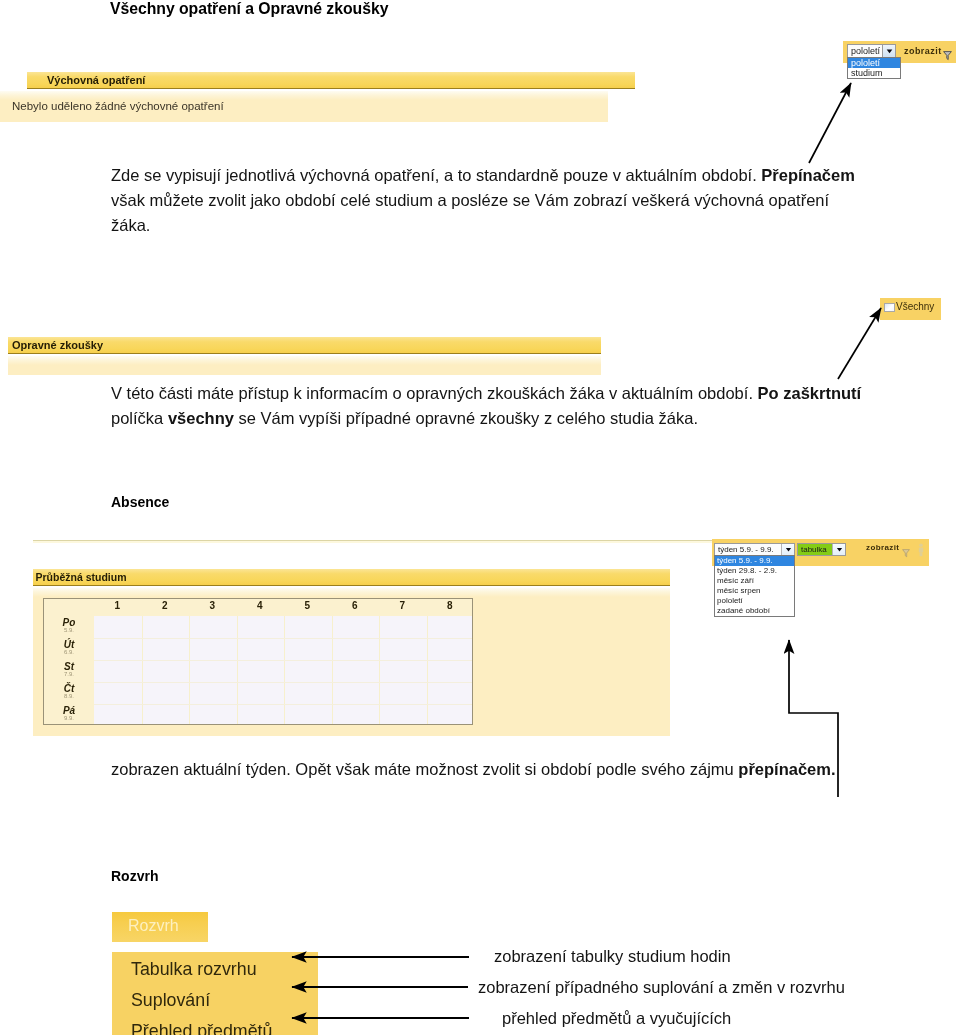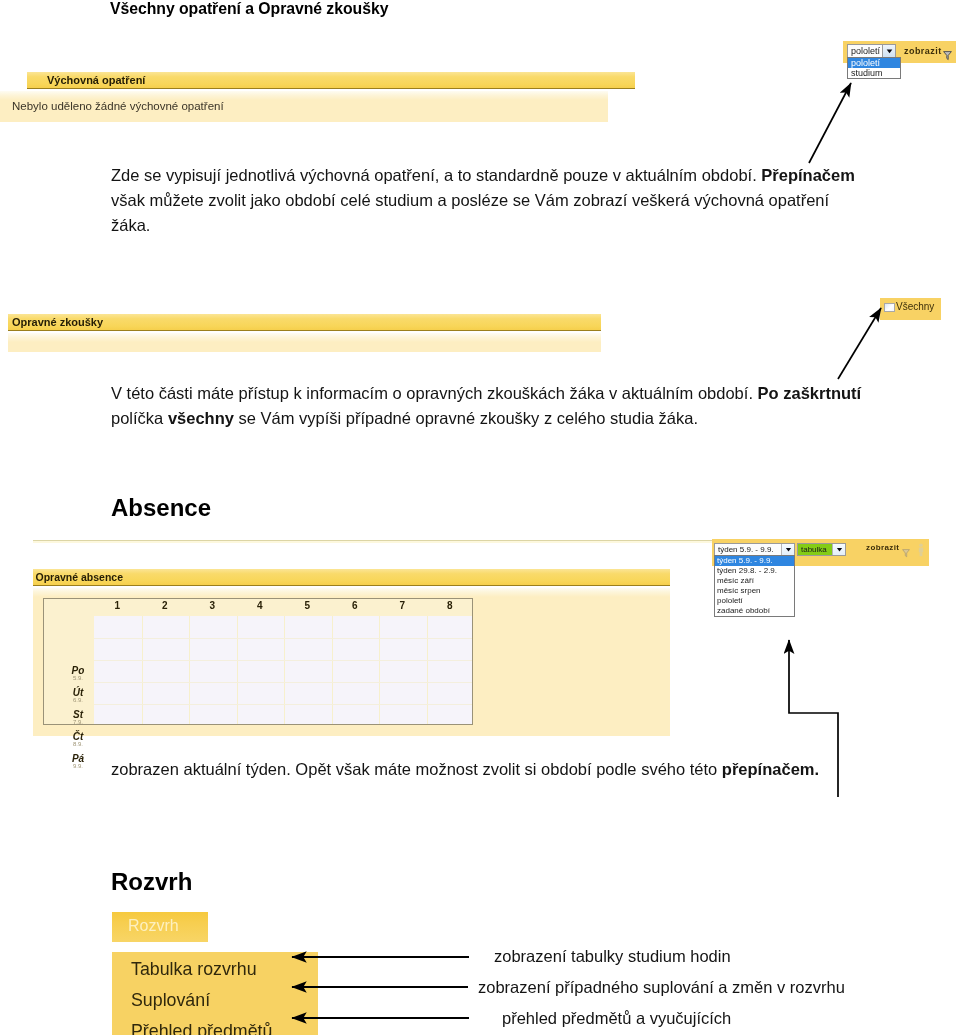--- a/index.html
+++ b/index.html
@@ -5,35 +5,35 @@
 <style>
   html,body{margin:0;padding:0;}
   body{width:960px;height:1035px;background:#ffffff;
        font-family:"Liberation Sans",sans-serif;overflow:hidden;position:relative;
        -webkit-font-smoothing:antialiased;}
   .page{position:absolute;left:0;top:0;width:960px;height:1035px;}
   .abs{position:absolute;}
 
   
   .doc-title{font-size:15.8px;font-weight:bold;color:#000;white-space:nowrap;letter-spacing:-0.05px;}
-  .h2{font-size:24px;font-weight:bold;color:#000;white-space:nowrap;}
+  .h2{font-size:14px;font-weight:bold;color:#000;white-space:nowrap;}
   .para{font-size:16.5px;color:#141414;line-height:25px;white-space:nowrap;}
   .para b{font-weight:bold;}
 
   
   .shot{position:absolute;}
   .panel-head{background:linear-gradient(to bottom,#fbe595 0%,#f9da6a 30%,#f8d659 75%,#f6cf4c 100%);
               border-bottom:1.5px solid #9b7f1d;
               font:bold 11px "Liberation Sans",sans-serif;color:#241d05;}
   .panel-body{background:linear-gradient(to bottom,#fefcf3 0px,#fdf5da 4px,#fdeec2 9px,#fdeec2 100%);}
 
   
   .colh{position:absolute;top:1px;width:14px;text-align:center;
         font:bold 10px "Liberation Sans",sans-serif;color:#2a2208;}
-  .rowlbl{position:absolute;left:9px;width:50px;height:22px;text-align:center;margin-top:48px;}
+  .rowlbl{position:absolute;left:0;width:50px;height:22px;text-align:center;}
   .rowlbl .d{position:absolute;left:0;top:1px;width:50px;text-align:center;
              font:bold italic 10px "Liberation Sans",sans-serif;color:#2a2208;}
   .rowlbl .dt{position:absolute;left:0;top:11px;width:50px;text-align:center;
               font:6px "Liberation Sans",sans-serif;color:#9f9576;}
   .gv{position:absolute;top:0;width:1px;height:108px;background:#f7f0cd;}
   .gh{position:absolute;left:0;width:378px;height:1px;background:#f4efdd;}
   .opt{height:10px;line-height:10px;padding-left:2px;color:#1b1b1b;
        font:8px "Liberation Sans",sans-serif;white-space:nowrap;}
   .opt.sel{background:#2f86e0;color:#ffffff;}
 
@@ -78,37 +78,37 @@
     <div class="para"><span>V této části máte přístup k informacím o opravných zkouškách žáka v aktuálním období. </span><b>Po zaškrtnutí</b></div>
     <div class="para"><span>políčka </span><b>všechny</b><span> se Vám vypíši případné opravné zkoušky z celého studia žáka.</span></div>
   </div>
 
   <div class="abs" style="left:111px;top:163px;">
     <div class="para"><span>Zde se vypisují jednotlivá výchovná opatření, a to standardně pouze v aktuálním období. </span><b>Přepínačem</b></div>
     <div class="para"><span>však můžete zvolit jako období celé studium a posléze se Vám zobrazí veškerá výchovná opatření</span></div>
     <div class="para"><span>žáka.</span></div>
   </div>
 
-  <div class="shot" style="left:8px;top:314px;width:593px;height:52px;">
+  <div class="shot" style="left:8px;top:337px;width:593px;height:52px;">
     <div class="panel-head" style="position:absolute;left:0;top:0;width:593px;height:17px;line-height:17px;padding-left:4px;box-sizing:border-box;">Opravné zkoušky</div>
     <div class="panel-body" style="position:absolute;left:0;top:18.5px;width:593px;height:19px;"></div>
   </div>
 
   <div class="shot" style="left:880px;top:298px;width:61px;height:22px;background:#f8d264;">
     <span style="position:absolute;left:4px;top:4.5px;width:11px;height:9px;background:linear-gradient(135deg,#dde6f2 0%,#ffffff 55%,#f2f5fa 100%);border:1px solid #a8a8a8;box-sizing:border-box;display:block;"></span>
     <span style="position:absolute;left:16px;top:3px;font:10px 'Liberation Sans',sans-serif;color:#3d2f0a;white-space:nowrap;">Všechny</span>
   </div>
 
   <div class="abs h2" style="left:111px;top:494px;">Absence</div>
 
   <div class="shot" style="left:33px;top:540px;width:637px;height:196px;">
 
     <div style="position:absolute;left:0;top:0;width:680px;height:1px;background:#dcd5a6;"></div>
     <div style="position:absolute;left:0;top:1px;width:680px;height:2px;background:#fdf8de;"></div>
-    <div class="panel-head" style="position:absolute;left:0;top:29px;width:637px;height:17px;line-height:17px;padding-left:2.5px;font-size:10.5px;box-sizing:border-box;">Opravné absence</div>
+    <div class="panel-head" style="position:absolute;left:0;top:29px;width:637px;height:17px;line-height:17px;padding-left:2.5px;font-size:10.5px;box-sizing:border-box;">Průběžná studium</div>
     <div class="panel-body" style="position:absolute;left:0;top:47.5px;width:637px;height:148px;">
 
       <div style="position:absolute;left:10px;top:10.5px;width:430px;height:127px;border:1px solid #9a9278;background:#fbf1cf;box-sizing:border-box;">
         <div style="position:absolute;left:0;top:0;width:428px;height:17px;">
           <div class="colh" style="left:66.3px;">1</div>
           <div class="colh" style="left:113.8px;">2</div>
           <div class="colh" style="left:161.3px;">3</div>
           <div class="colh" style="left:208.8px;">4</div>
           <div class="colh" style="left:256.3px;">5</div>
           <div class="colh" style="left:303.8px;">6</div>
@@ -188,21 +188,21 @@
     <span style="position:absolute;left:206px;top:4px;">
       <svg width="6" height="14" viewBox="0 0 6 14">
           <circle cx="3" cy="2.2" r="1.8" fill="#e0cf95"></circle>
           <path d="M0.8 4.6 h4.4 v4.6 h-4.4 z" fill="#e0cf95"></path>
           <path d="M1.6 9.2 h2.8 v4 h-2.8 z" fill="#e0cf95"></path>
         </svg>
     </span>
   </div>
 
   <div class="abs" style="left:111px;top:757px;">
-    <div class="para"><span>zobrazen aktuální týden. Opět však máte možnost zvolit si období podle svého této </span><b>přepínačem.</b></div>
+    <div class="para"><span>zobrazen aktuální týden. Opět však máte možnost zvolit si období podle svého zájmu </span><b>přepínačem.</b></div>
   </div>
 
   <div class="abs h2" style="left:111px;top:868px;">Rozvrh</div>
 
   <div class="shot" style="left:112px;top:912px;width:175px;height:120px;">
     <div style="position:absolute;left:0;top:0;width:96px;height:30px;background:linear-gradient(to bottom,#f6c93e 0%,#f7ce4f 35%,#f8d566 100%);">
       <span style="position:absolute;left:16px;top:5px;font:16px 'Liberation Sans',sans-serif;color:#fdf0c0;white-space:nowrap;">Rozvrh</span>
     </div>
     <div style="position:absolute;left:0;top:40px;width:206px;height:90px;background:#f7d263;text-align:center;">
       <div class="menuitem" style="top:8.5px;">Tabulka rozvrhu</div>

